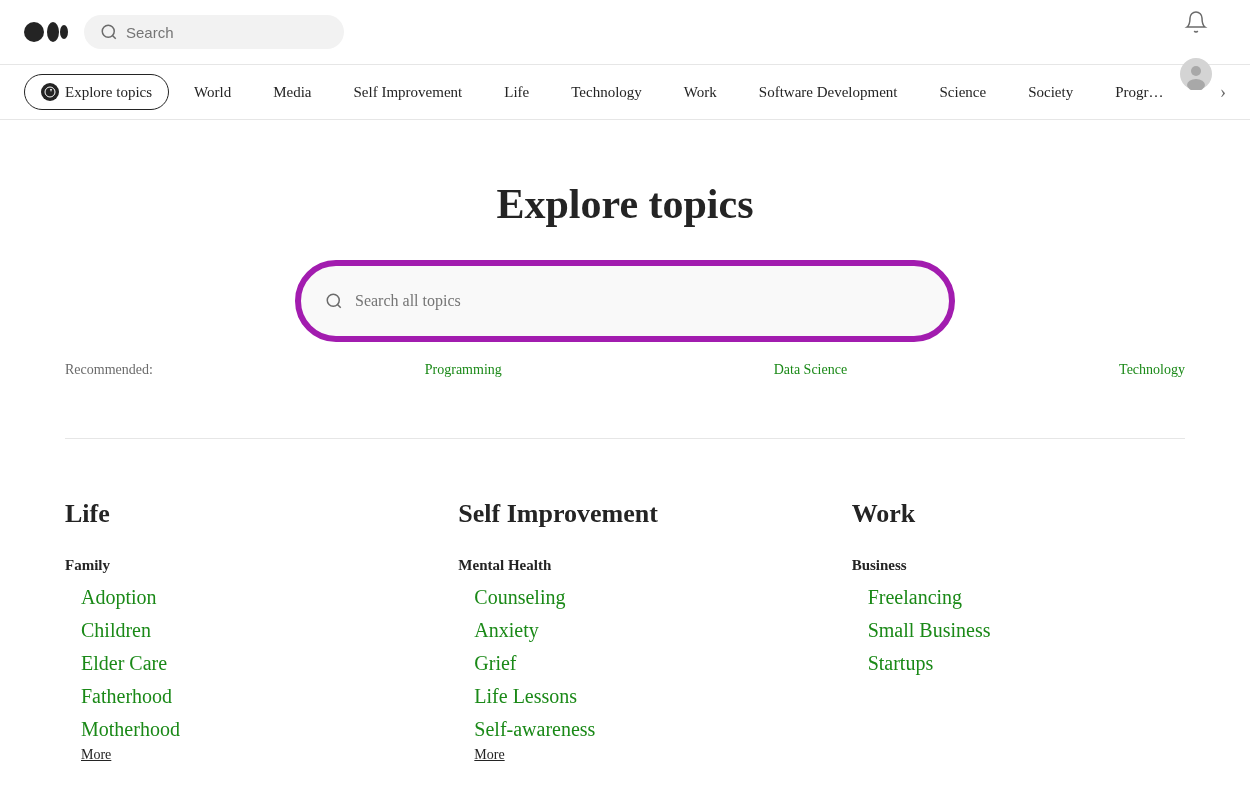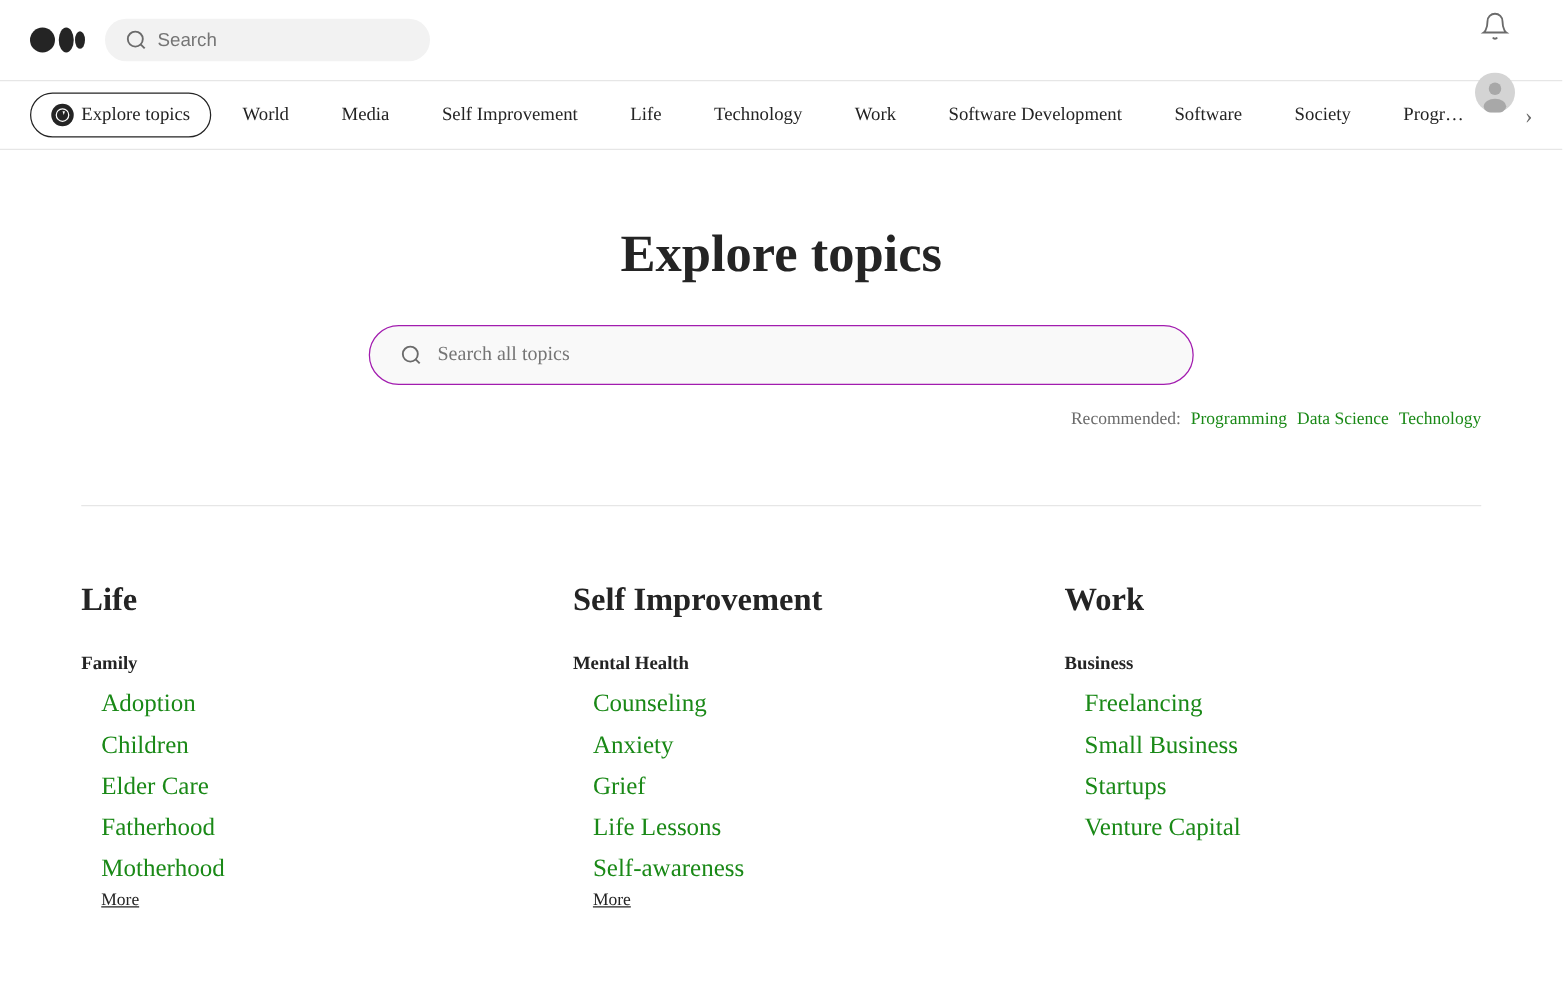--- a/index.html
+++ b/index.html
@@ -127,42 +127,42 @@
       font-size: 42px;
       font-weight: 700;
       color: #242424;
       margin-bottom: 32px;
       font-family: Georgia, serif;
     }
     .hero-search {
       display: flex;
       align-items: center;
       background: #f9f9f9;
-      border: 1px solid #a21caf;
+      border: 6px solid #a21caf;
       border-radius: 50px;
-      padding: 14px 24px;
+      padding: 26px 24px;
       width: 660px;
       margin: 0 auto 20px;
       gap: 12px;
     }
     .hero-search input {
       background: transparent;
       border: none;
       outline: none;
       font-size: 16px;
       color: #6b6b6b;
       width: 100%;
       font-family: inherit;
     }
     .recommended {
       font-size: 14px;
       color: #6b6b6b;
       display: flex;
       align-items: center;
-      justify-content: flex-end;
+      justify-content: space-between;
       gap: 8px;
       margin-top: 8px;
     }
     .recommended-label {
       color: #6b6b6b;
     }
     .recommended-link {
       color: #1a8917;
       cursor: pointer;
       text-decoration: none;
@@ -296,21 +296,21 @@
   <button class="topic-pill">
       <span>Technology</span>
     </button>
   <button class="topic-pill">
       <span>Work</span>
     </button>
   <button class="topic-pill">
       <span>Software Development</span>
     </button>
   <button class="topic-pill">
-      <span>Software</span>
+      <span>Science</span>
     </button>
   <button class="topic-pill">
       <span>Society</span>
     </button>
   <button class="topic-pill">
       <span>Progr…</span>
     </button>
   <span class="nav-arrow">›</span>
 </nav>
 
@@ -370,19 +370,18 @@
     </div>
 
     <div class="topic-column">
       <h2 class="topic-column-title">Work</h2>
       <div class="subtopic-group">
         <div class="subtopic-group-title">Business</div>
         <ul class="subtopic-list">
           <li class="subtopic-item">Freelancing</li>
           <li class="subtopic-item">Small Business</li>
           <li class="subtopic-item">Startups</li>
-          <li class="subtopic-item">Venture Capital</li>
         </ul>
       </div>
     </div>
 
   </div>
 </div>
 
 </body></html>

